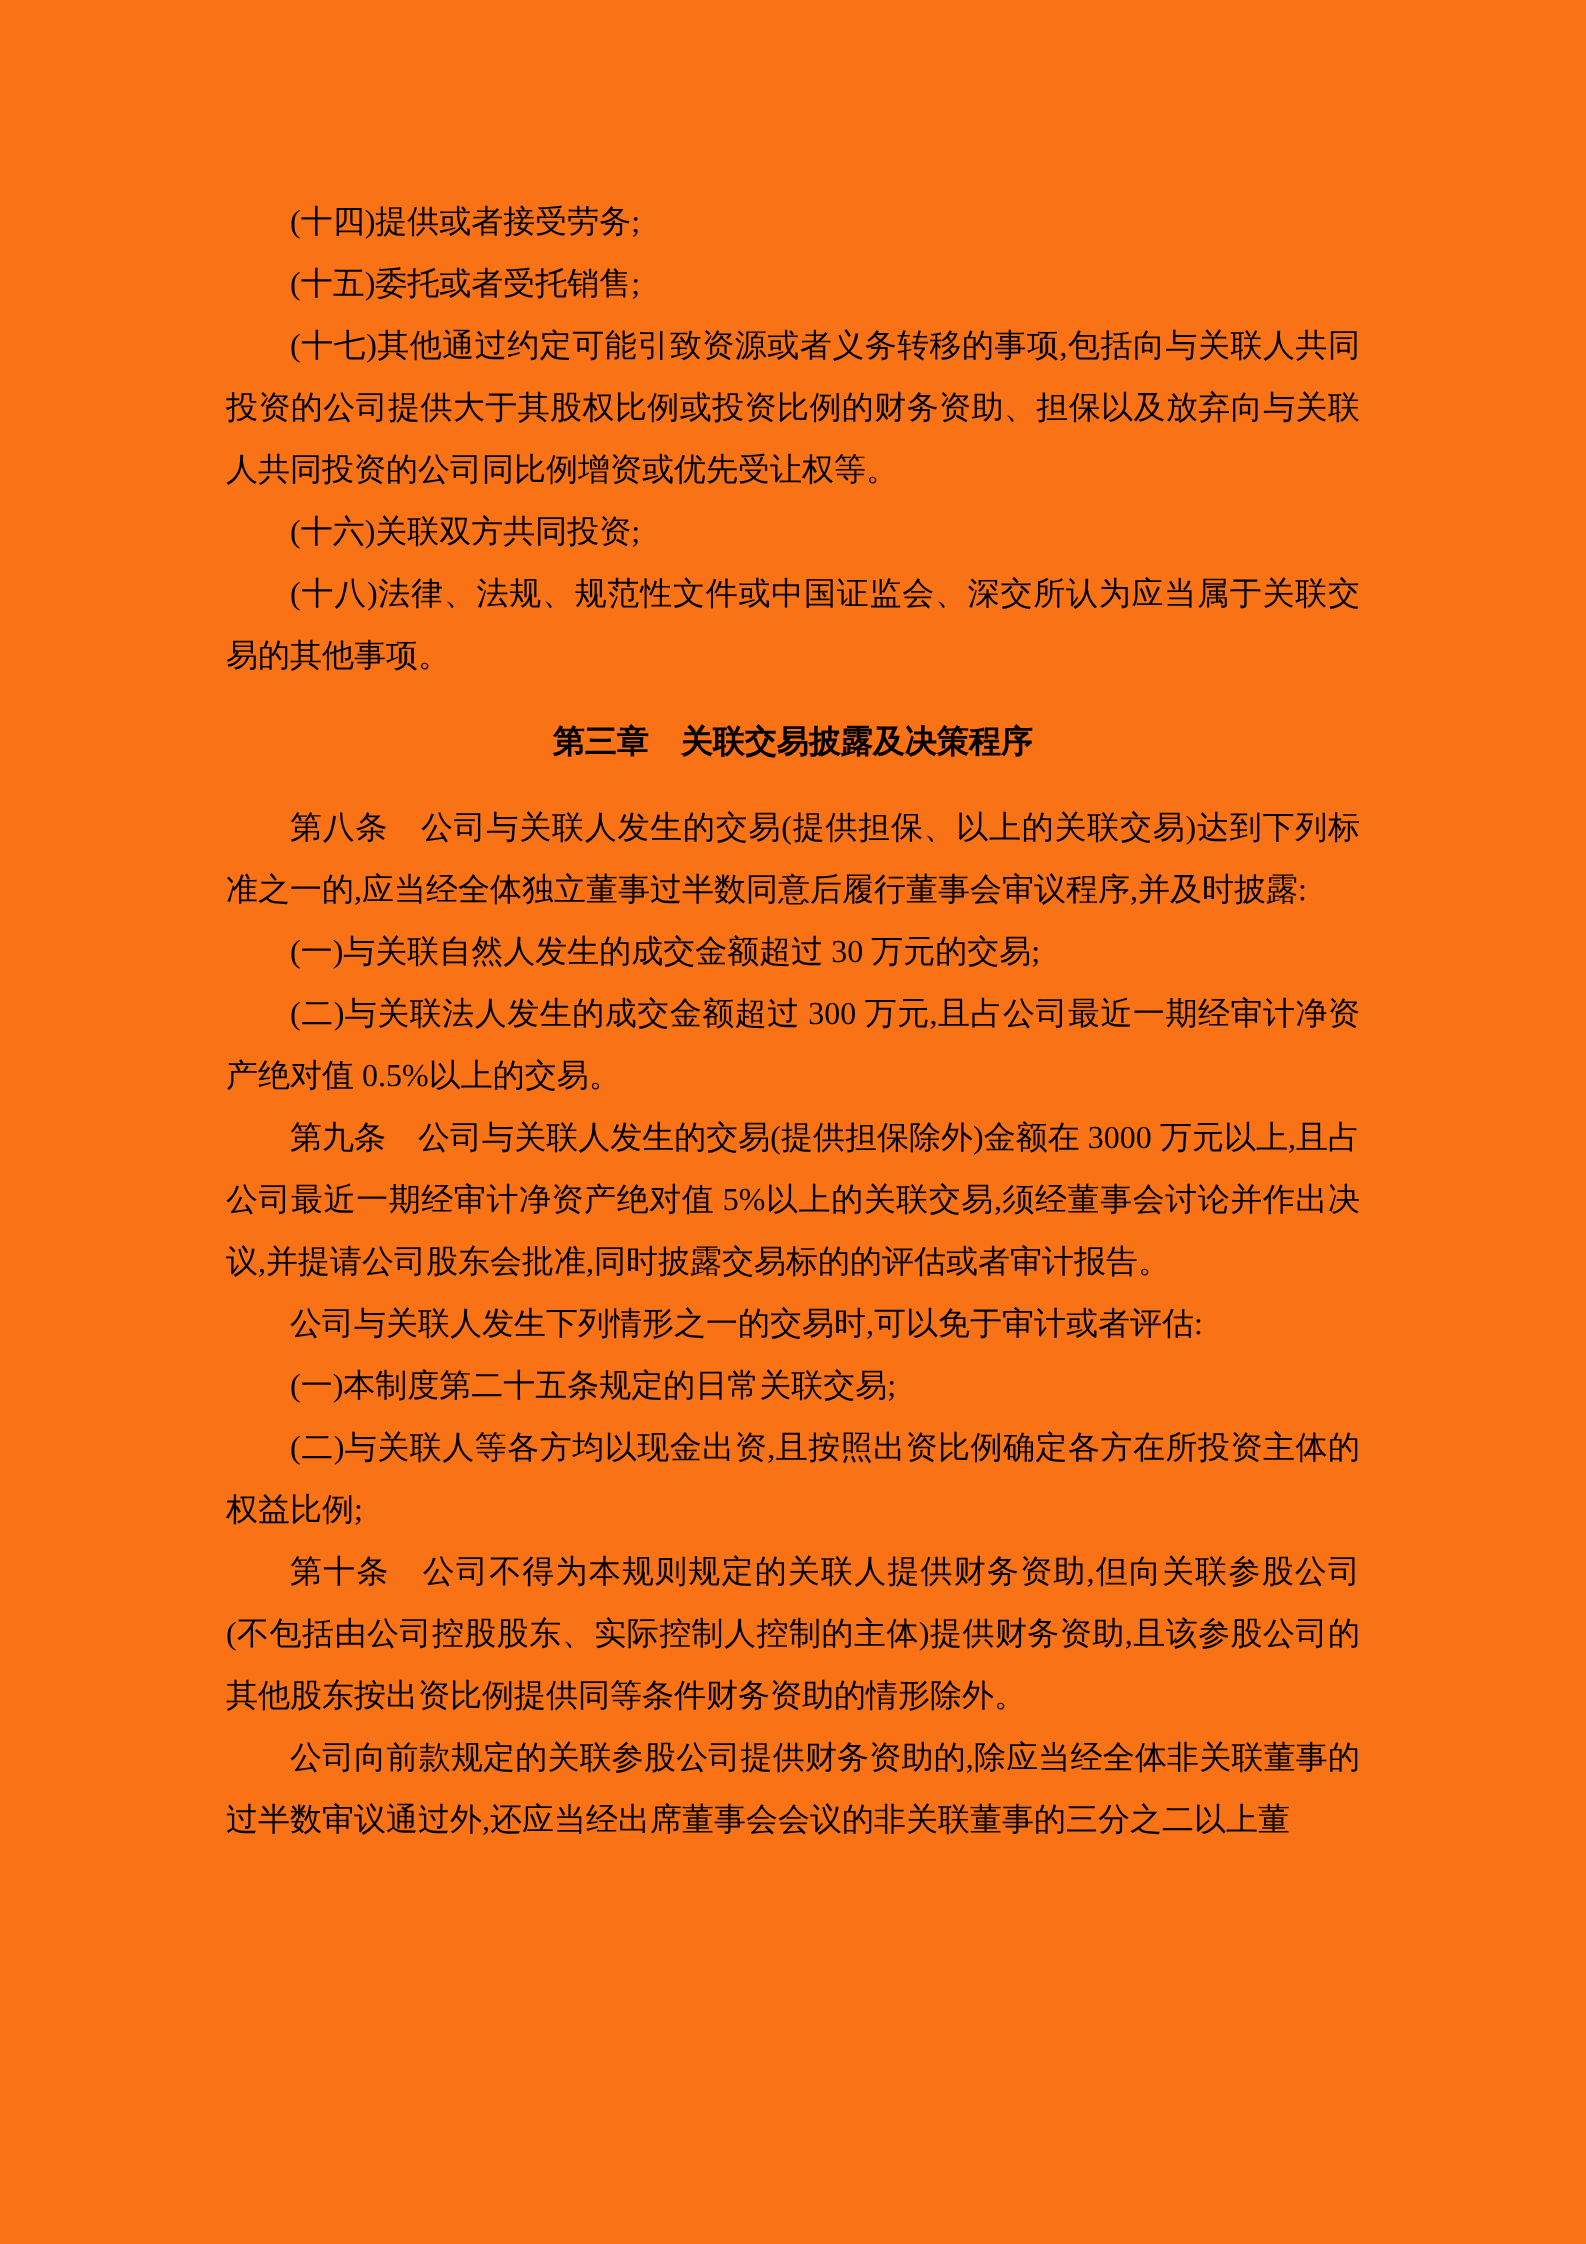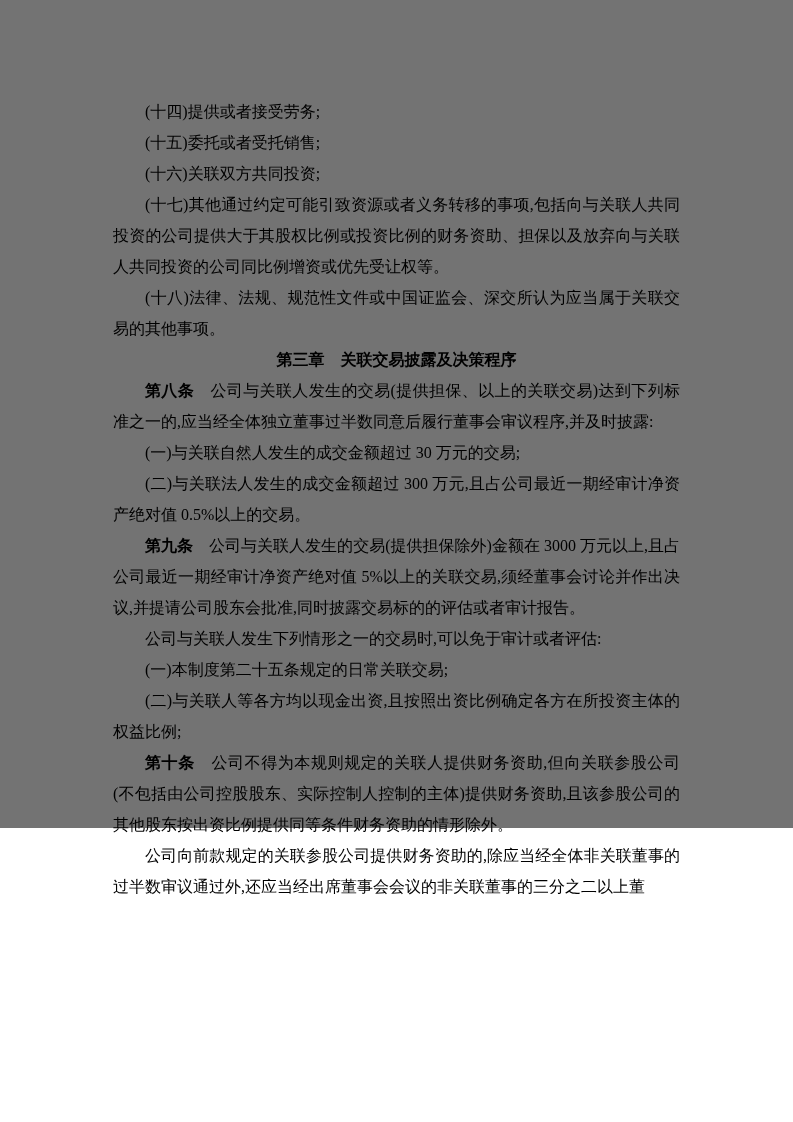--- a/index.html
+++ b/index.html
@@ -10,57 +10,57 @@
   body {
     width: 793px;
     height: 1122px;
     overflow: hidden;
     font-family: "Liberation Serif", "DejaVu Serif", serif;
     color: #000000;
   }
   .page {
     box-sizing: border-box;
     width: 793px;
-    height: 828px;
-    background: #737373;
+    height: 1122px;
+    background: #f97316;
     padding: 96px 113px 0 113px;
   }
   .para {
     margin: 0;
     font-size: 16px;
     line-height: 31px;
     text-align: justify;
     text-indent: 32px;
     font-weight: normal;
     word-break: normal;
   }
   .chapter-heading {
-    margin: 0;
+    margin: 12px;
     font-size: 16px;
     line-height: 31px;
     font-weight: bold;
     text-align: center;
     text-indent: 0;
   }
   .article-label {
-    font-weight: bold;
+    font-weight: normal;
   }
 </style>
 </head>
 <body>
 
 <div class="page">
 
   <p class="para">(十四)提供或者接受劳务;</p>
 
   <p class="para">(十五)委托或者受托销售;</p>
 
+  <p class="para">(十七)其他通过约定可能引致资源或者义务转移的事项,包括向与关联人共同投资的公司提供大于其股权比例或投资比例的财务资助、担保以及放弃向与关联人共同投资的公司同比例增资或优先受让权等。</p>
+
   <p class="para">(十六)关联双方共同投资;</p>
-
-  <p class="para">(十七)其他通过约定可能引致资源或者义务转移的事项,包括向与关联人共同投资的公司提供大于其股权比例或投资比例的财务资助、担保以及放弃向与关联人共同投资的公司同比例增资或优先受让权等。</p>
 
   <p class="para">(十八)法律、法规、规范性文件或中国证监会、深交所认为应当属于关联交易的其他事项。</p>
 
   <h2 class="chapter-heading">第三章　关联交易披露及决策程序</h2>
 
   <p class="para"><b class="article-label">第八条</b><span>　公司与关联人发生的交易(提供担保、以上的关联交易)达到下列标准之一的,应当经全体独立董事过半数同意后履行董事会审议程序,并及时披露:</span></p>
 
   <p class="para">(一)与关联自然人发生的成交金额超过 30 万元的交易;</p>
 
   <p class="para">(二)与关联法人发生的成交金额超过 300 万元,且占公司最近一期经审计净资产绝对值 0.5%以上的交易。</p>

